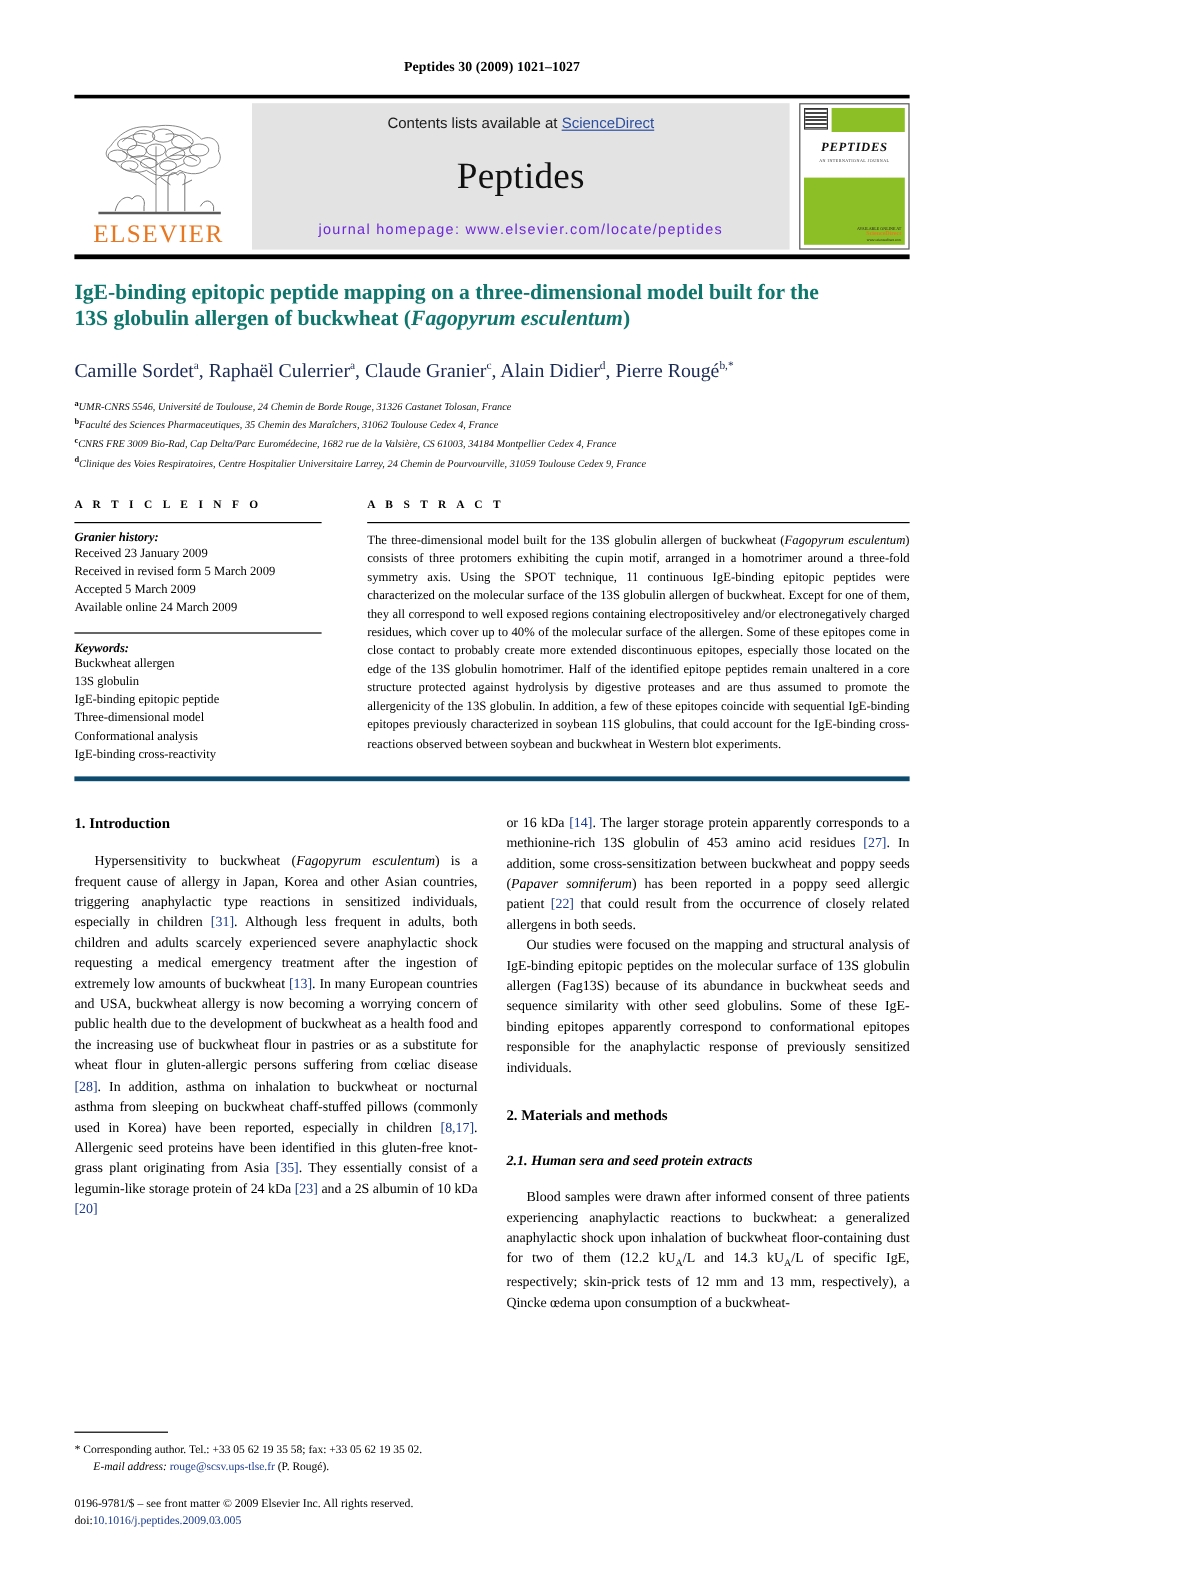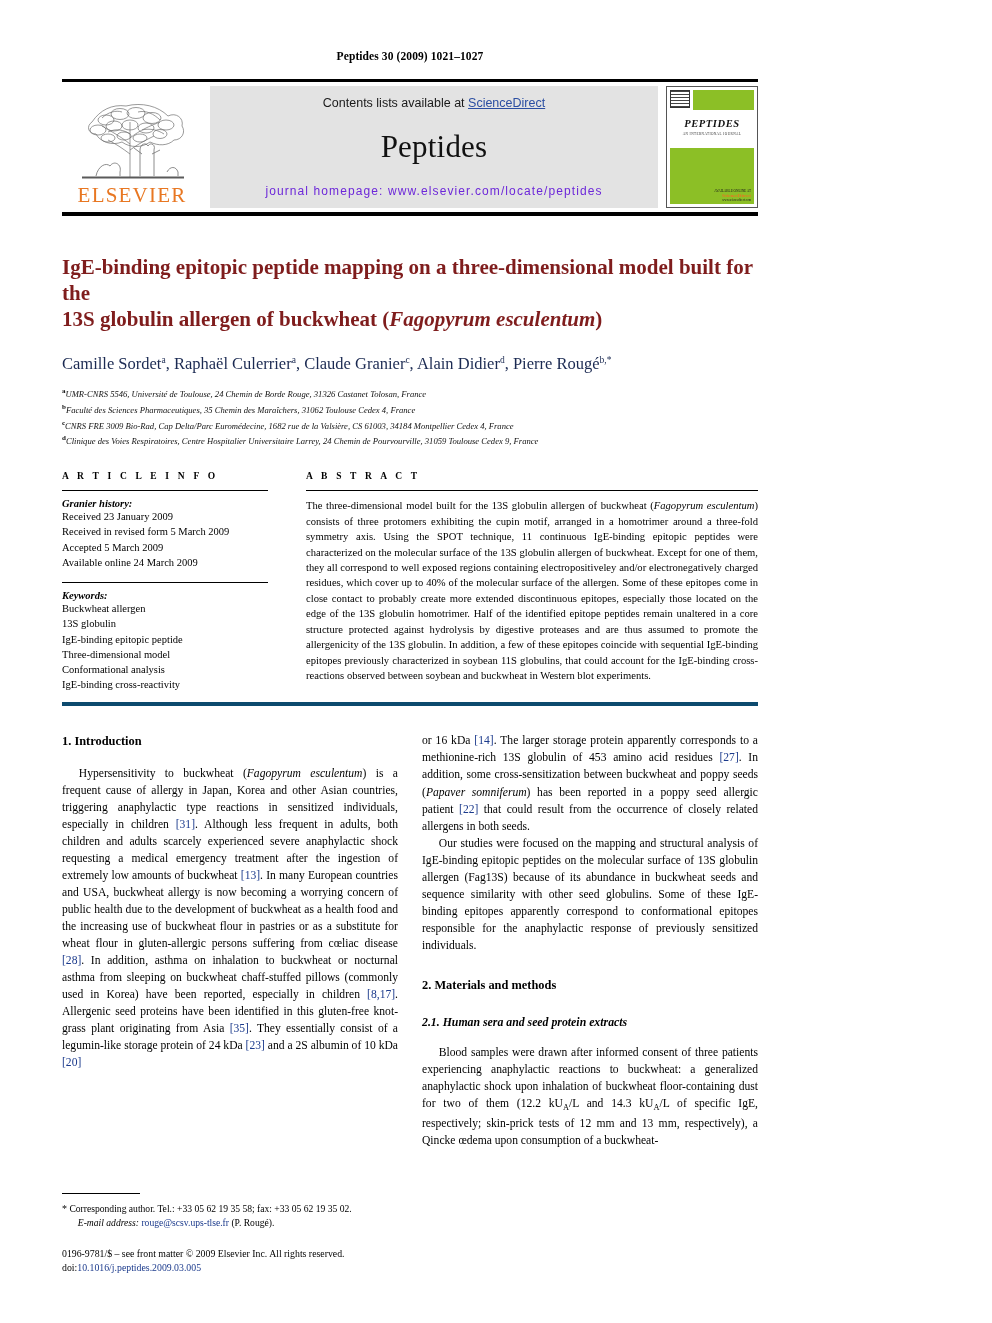--- a/index.html
+++ b/index.html
@@ -142,24 +142,24 @@
     justify-content:flex-end;
     padding: 0 3px 2px 0;
   }
   .cv-bottom .cv-b1 { font-size:3.4px; color:#1b1b1b; }
   .cv-bottom .cv-b2 { font-size:5px; color:#e87722; font-weight:bold; }
   .cv-bottom .cv-b3 { font-size:3px; color:#1b1b1b; }
 
   
   .article-title {
     font-family: "Liberation Serif", serif;
-    font-size: 21px;
+    font-size: 18px;
     line-height: 1.24;
-    margin-top: 38px;
-    color:#7f1d1d;
+    margin-top: 16px;
+    color:#0f766e;
   }
   .article-title .ital { font-style: italic; }
 
   .authors {
     font-size: 16.5px;
     margin-top: 22px;
     color:#1b2a52;
     font-family: "Liberation Serif", serif;
   }
   .authors sup { font-size: 9.5px; vertical-align: super; }

